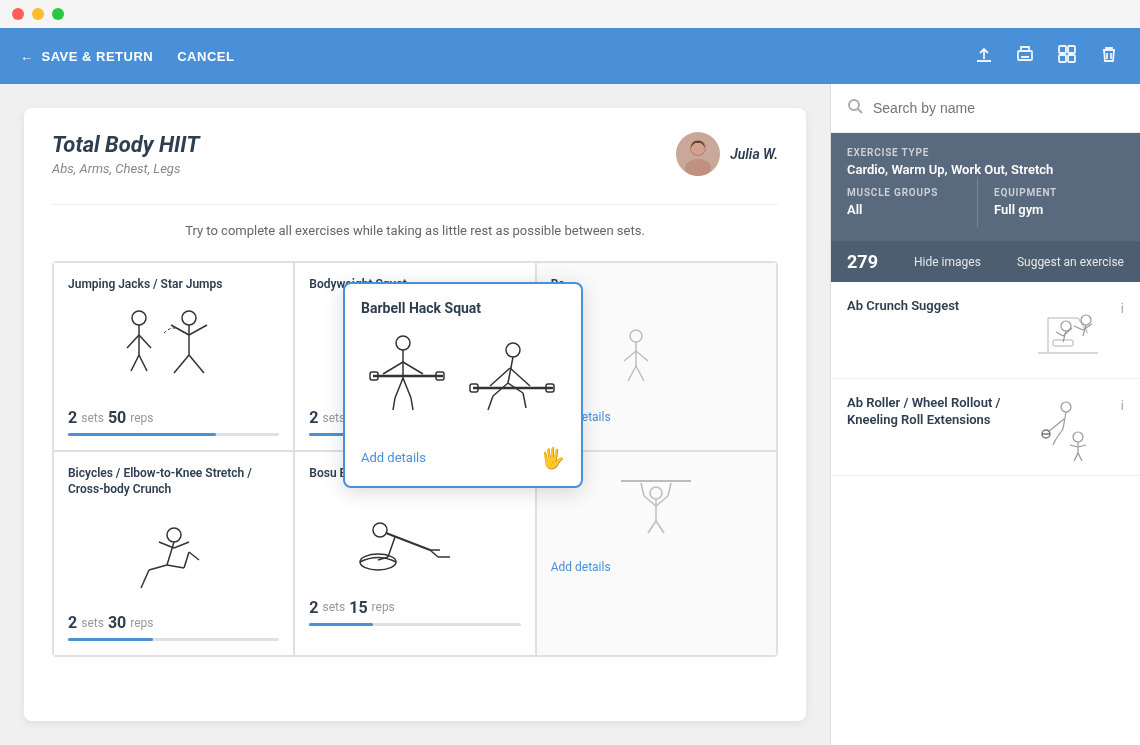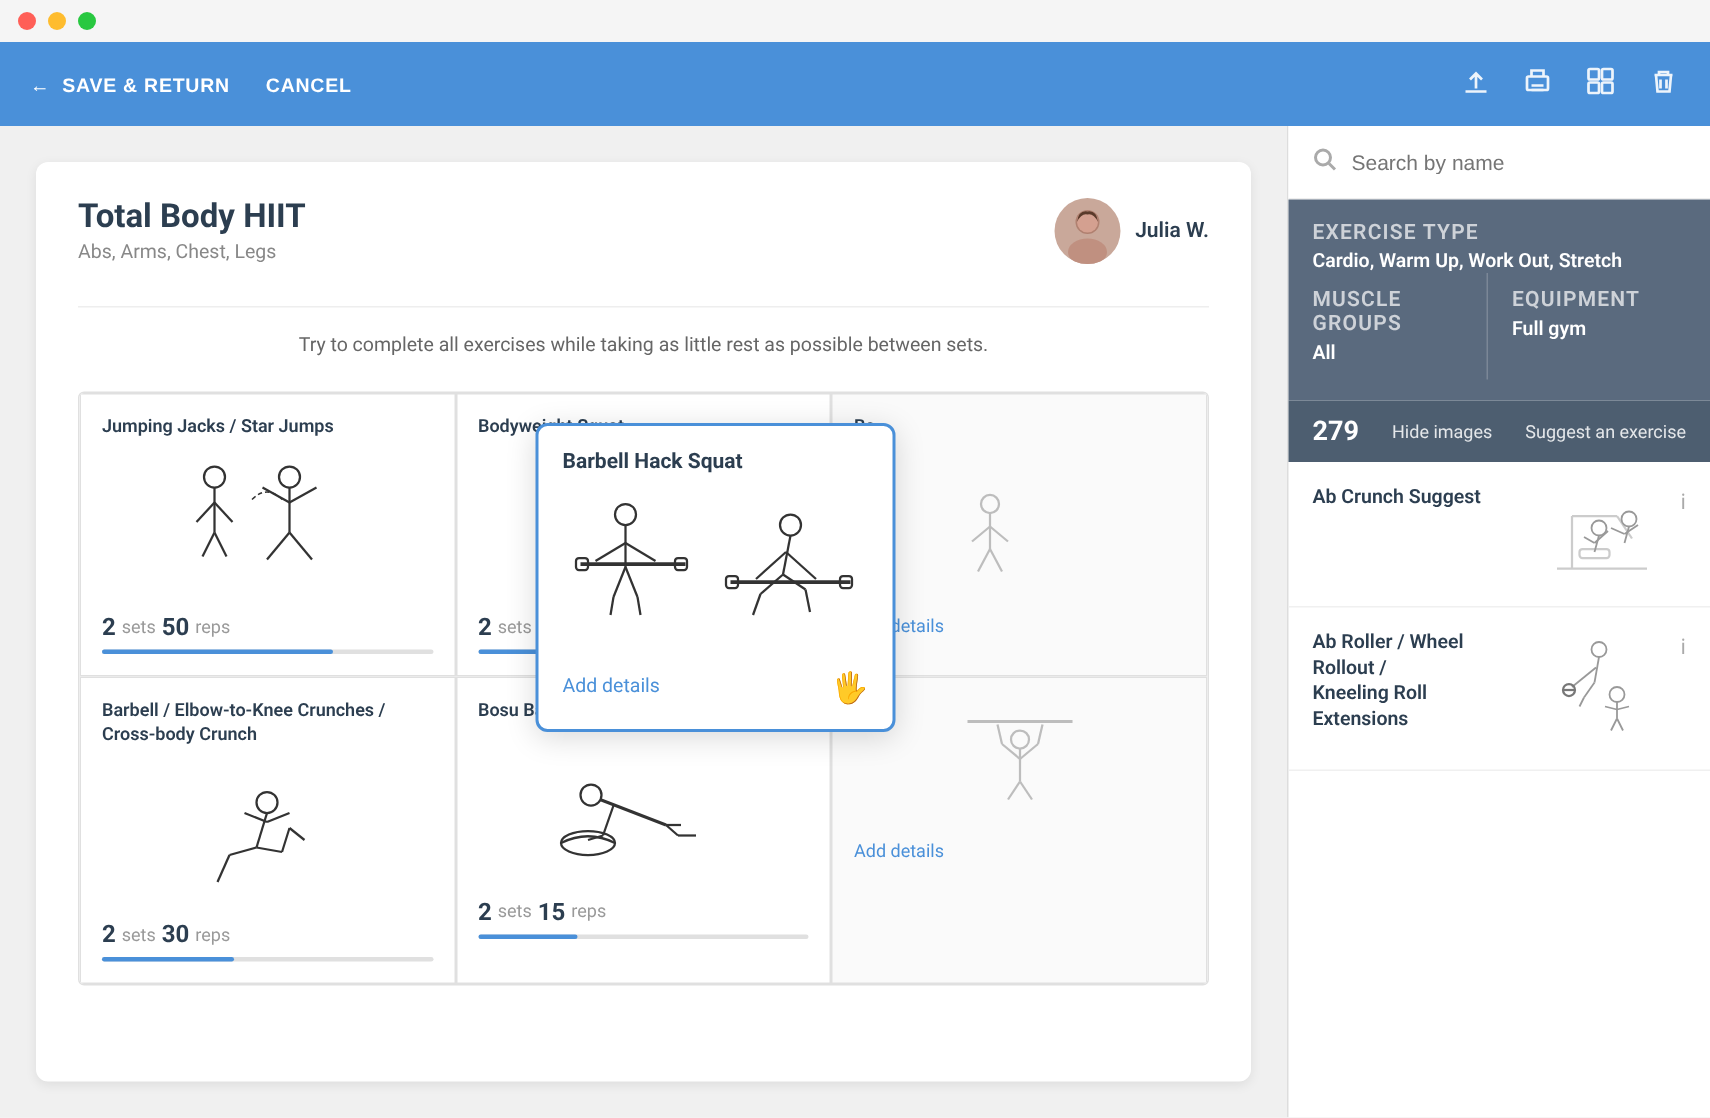--- a/index.html
+++ b/index.html
@@ -99,20 +99,21 @@
       overflow: hidden;
       position: relative;
     }
     .workout-header {
       display: flex;
       justify-content: space-between;
       align-items: center;
       margin-bottom: 16px;
       padding-bottom: 28px;
       border-bottom: 1px solid #eee;
+      font-style: italic;
     }
     .workout-title {
       font-size: 22px;
       font-weight: 700;
       color: #2c3e50;
       margin-bottom: 4px;
     }
     .workout-tags {
       font-size: 13px;
       color: #888;
@@ -243,21 +244,21 @@
       color: #4a90d9;
       cursor: pointer;
     }
     .grab-icon {
       font-size: 20px;
       cursor: grab;
     }
 
     
     .right-sidebar {
-      width: 282px;
+      width: 310px;
       background: white;
       display: flex;
       flex-direction: column;
       border-left: 1px solid #ddd;
     }
 
     
     .search-bar {
       padding: 14px 16px;
       border-bottom: 1px solid #eee;
@@ -279,21 +280,21 @@
       background: transparent;
     }
 
     
     .filter-section {
       background: #5a6a7e;
       color: white;
       padding: 14px 16px;
     }
     .filter-label {
-      font-size: 14px;
+      font-size: 10px;
       font-weight: 600;
       color: rgba(255,255,255,0.7);
       letter-spacing: 0.8px;
       text-transform: uppercase;
       margin-bottom: 4px;
     }
     .filter-value {
       font-size: 13px;
       font-weight: 600;
       color: white;
@@ -535,21 +536,21 @@
               <line x1="30" y1="30" x2="18" y2="40" stroke="#333" stroke-width="1.5"></line>
               <line x1="30" y1="30" x2="42" y2="40" stroke="#333" stroke-width="1.5"></line>
               <line x1="30" y1="45" x2="22" y2="60" stroke="#333" stroke-width="1.5"></line>
               <line x1="30" y1="45" x2="38" y2="60" stroke="#333" stroke-width="1.5"></line>
             </svg>
           </div>
           <div class="add-details-link">Add details</div>
         </div>
 
         <div class="exercise-cell">
-          <div class="exercise-cell-name">Barbell / Elbow-to-Knee Crunches / Cross-body Crunch</div>
+          <div class="exercise-cell-name">Bicycles / Elbow-to-Knee Stretch / Cross-body Crunch</div>
           <div class="exercise-illustration">
             <svg width="130" height="90" viewBox="0 0 130 90">
 
               <circle cx="65" cy="25" r="7" fill="none" stroke="#333" stroke-width="1.5"></circle>
 
               <line x1="65" y1="32" x2="58" y2="55" stroke="#333" stroke-width="1.5"></line>
 
               <line x1="65" y1="38" x2="50" y2="32" stroke="#333" stroke-width="1.5"></line>
               <line x1="65" y1="38" x2="80" y2="32" stroke="#333" stroke-width="1.5"></line>
 

